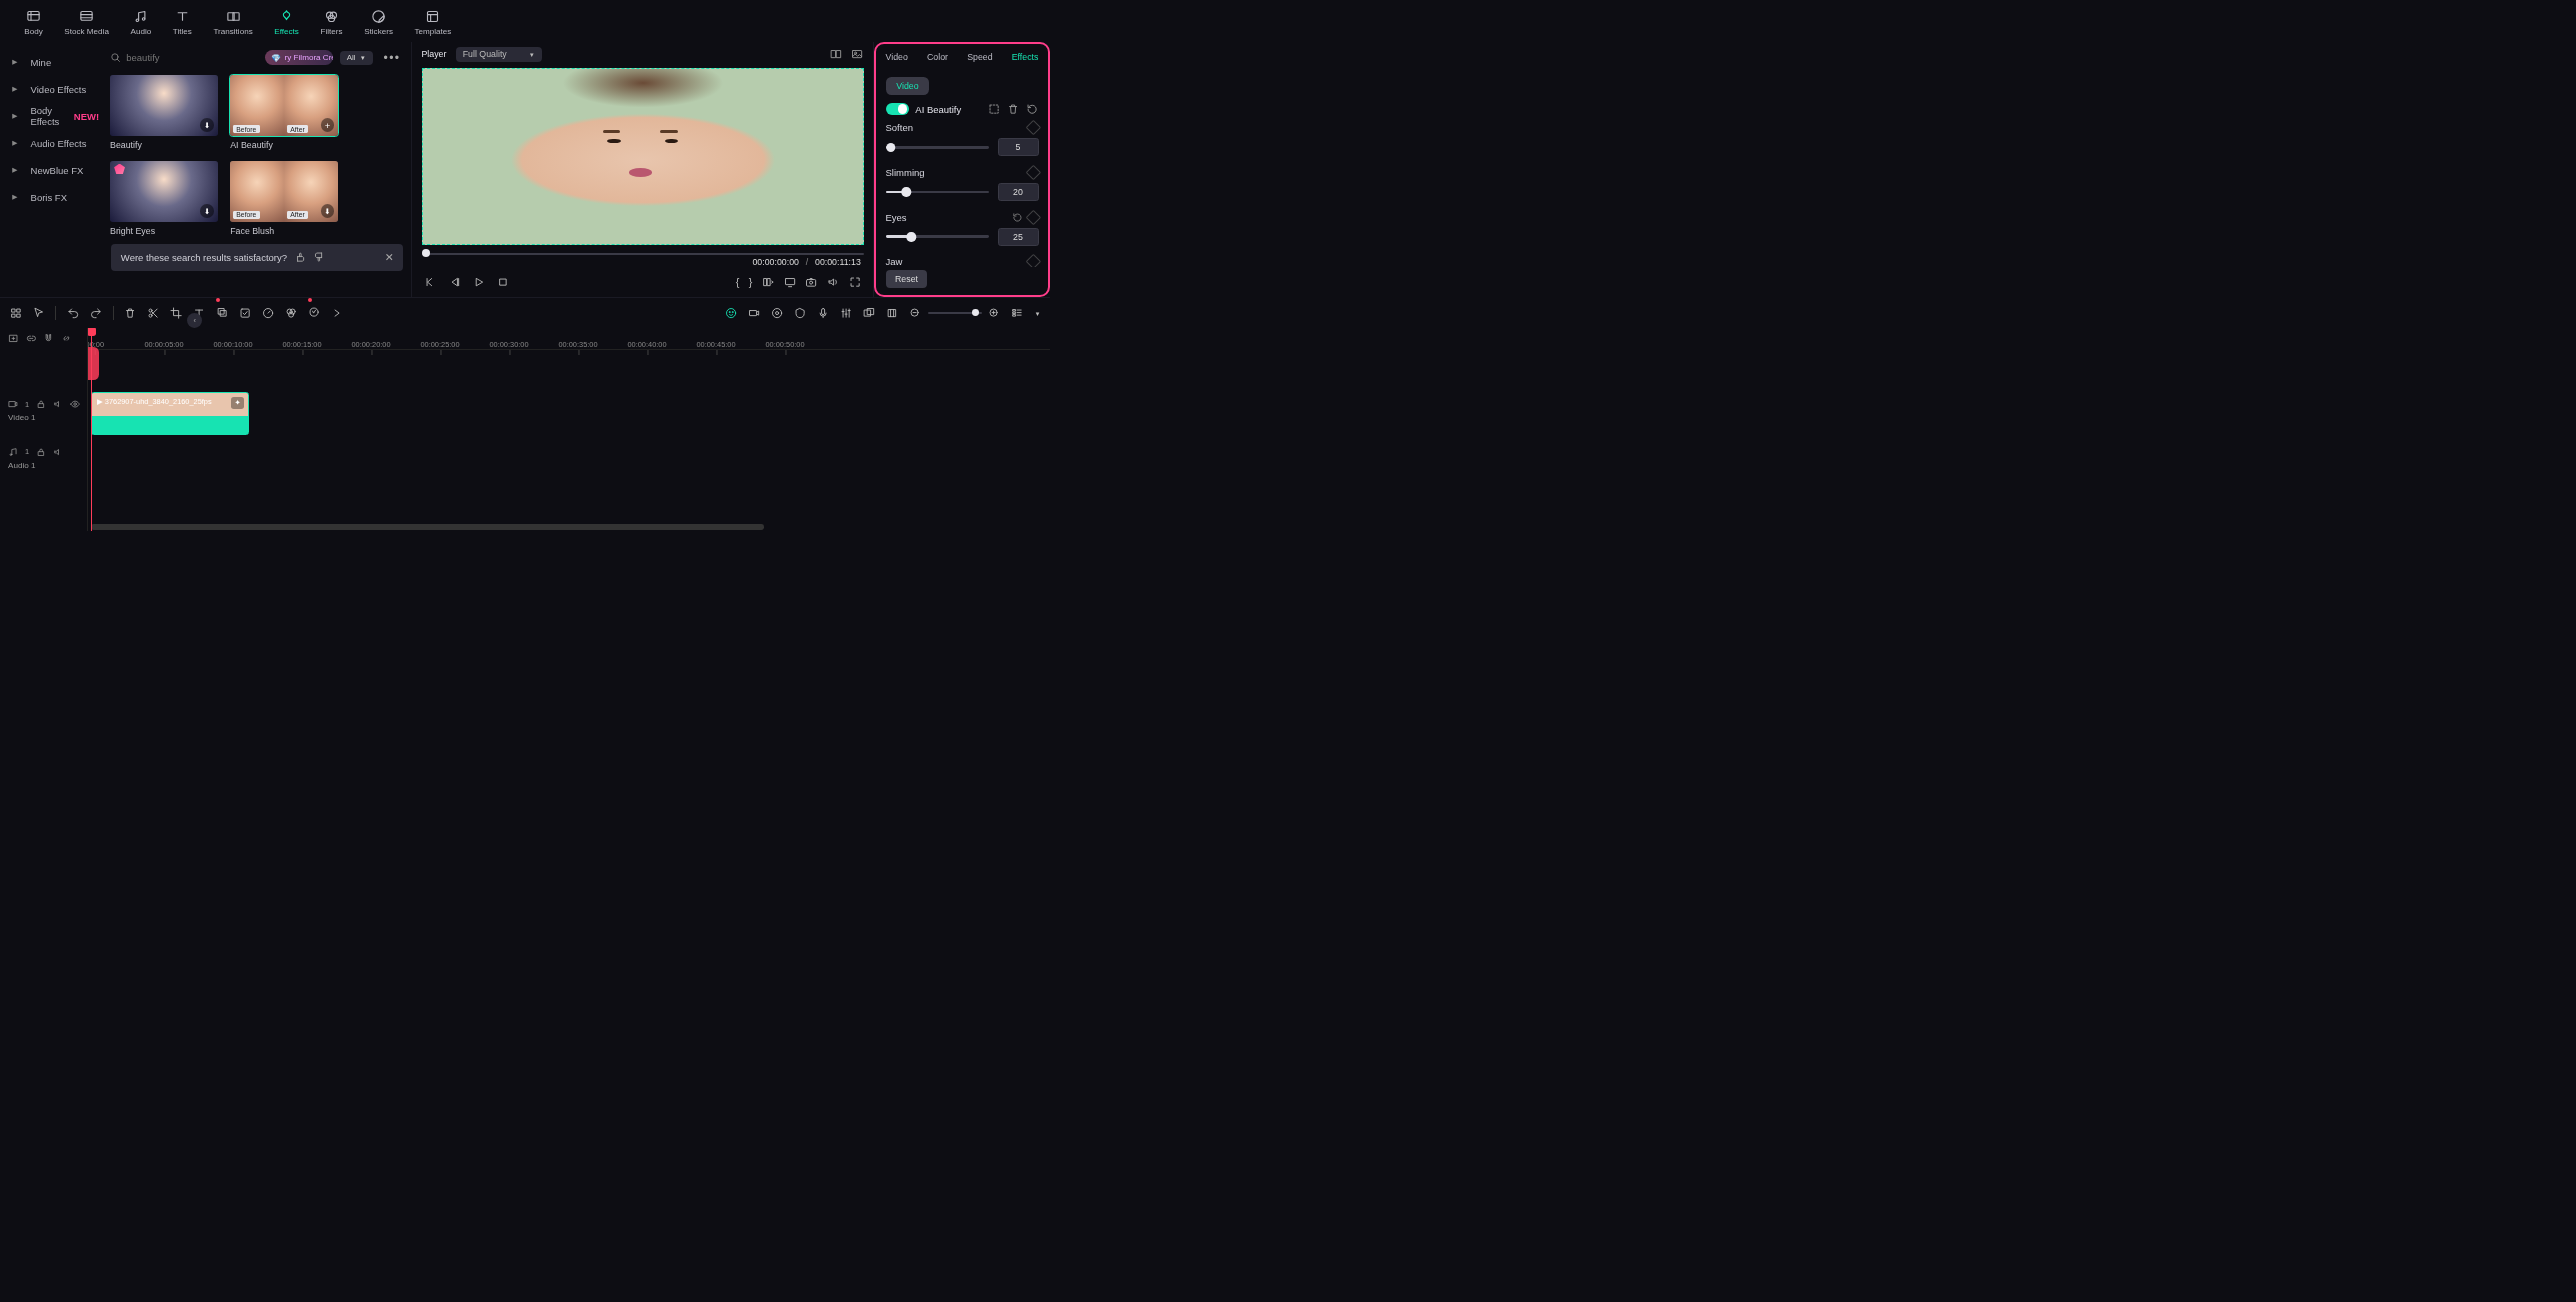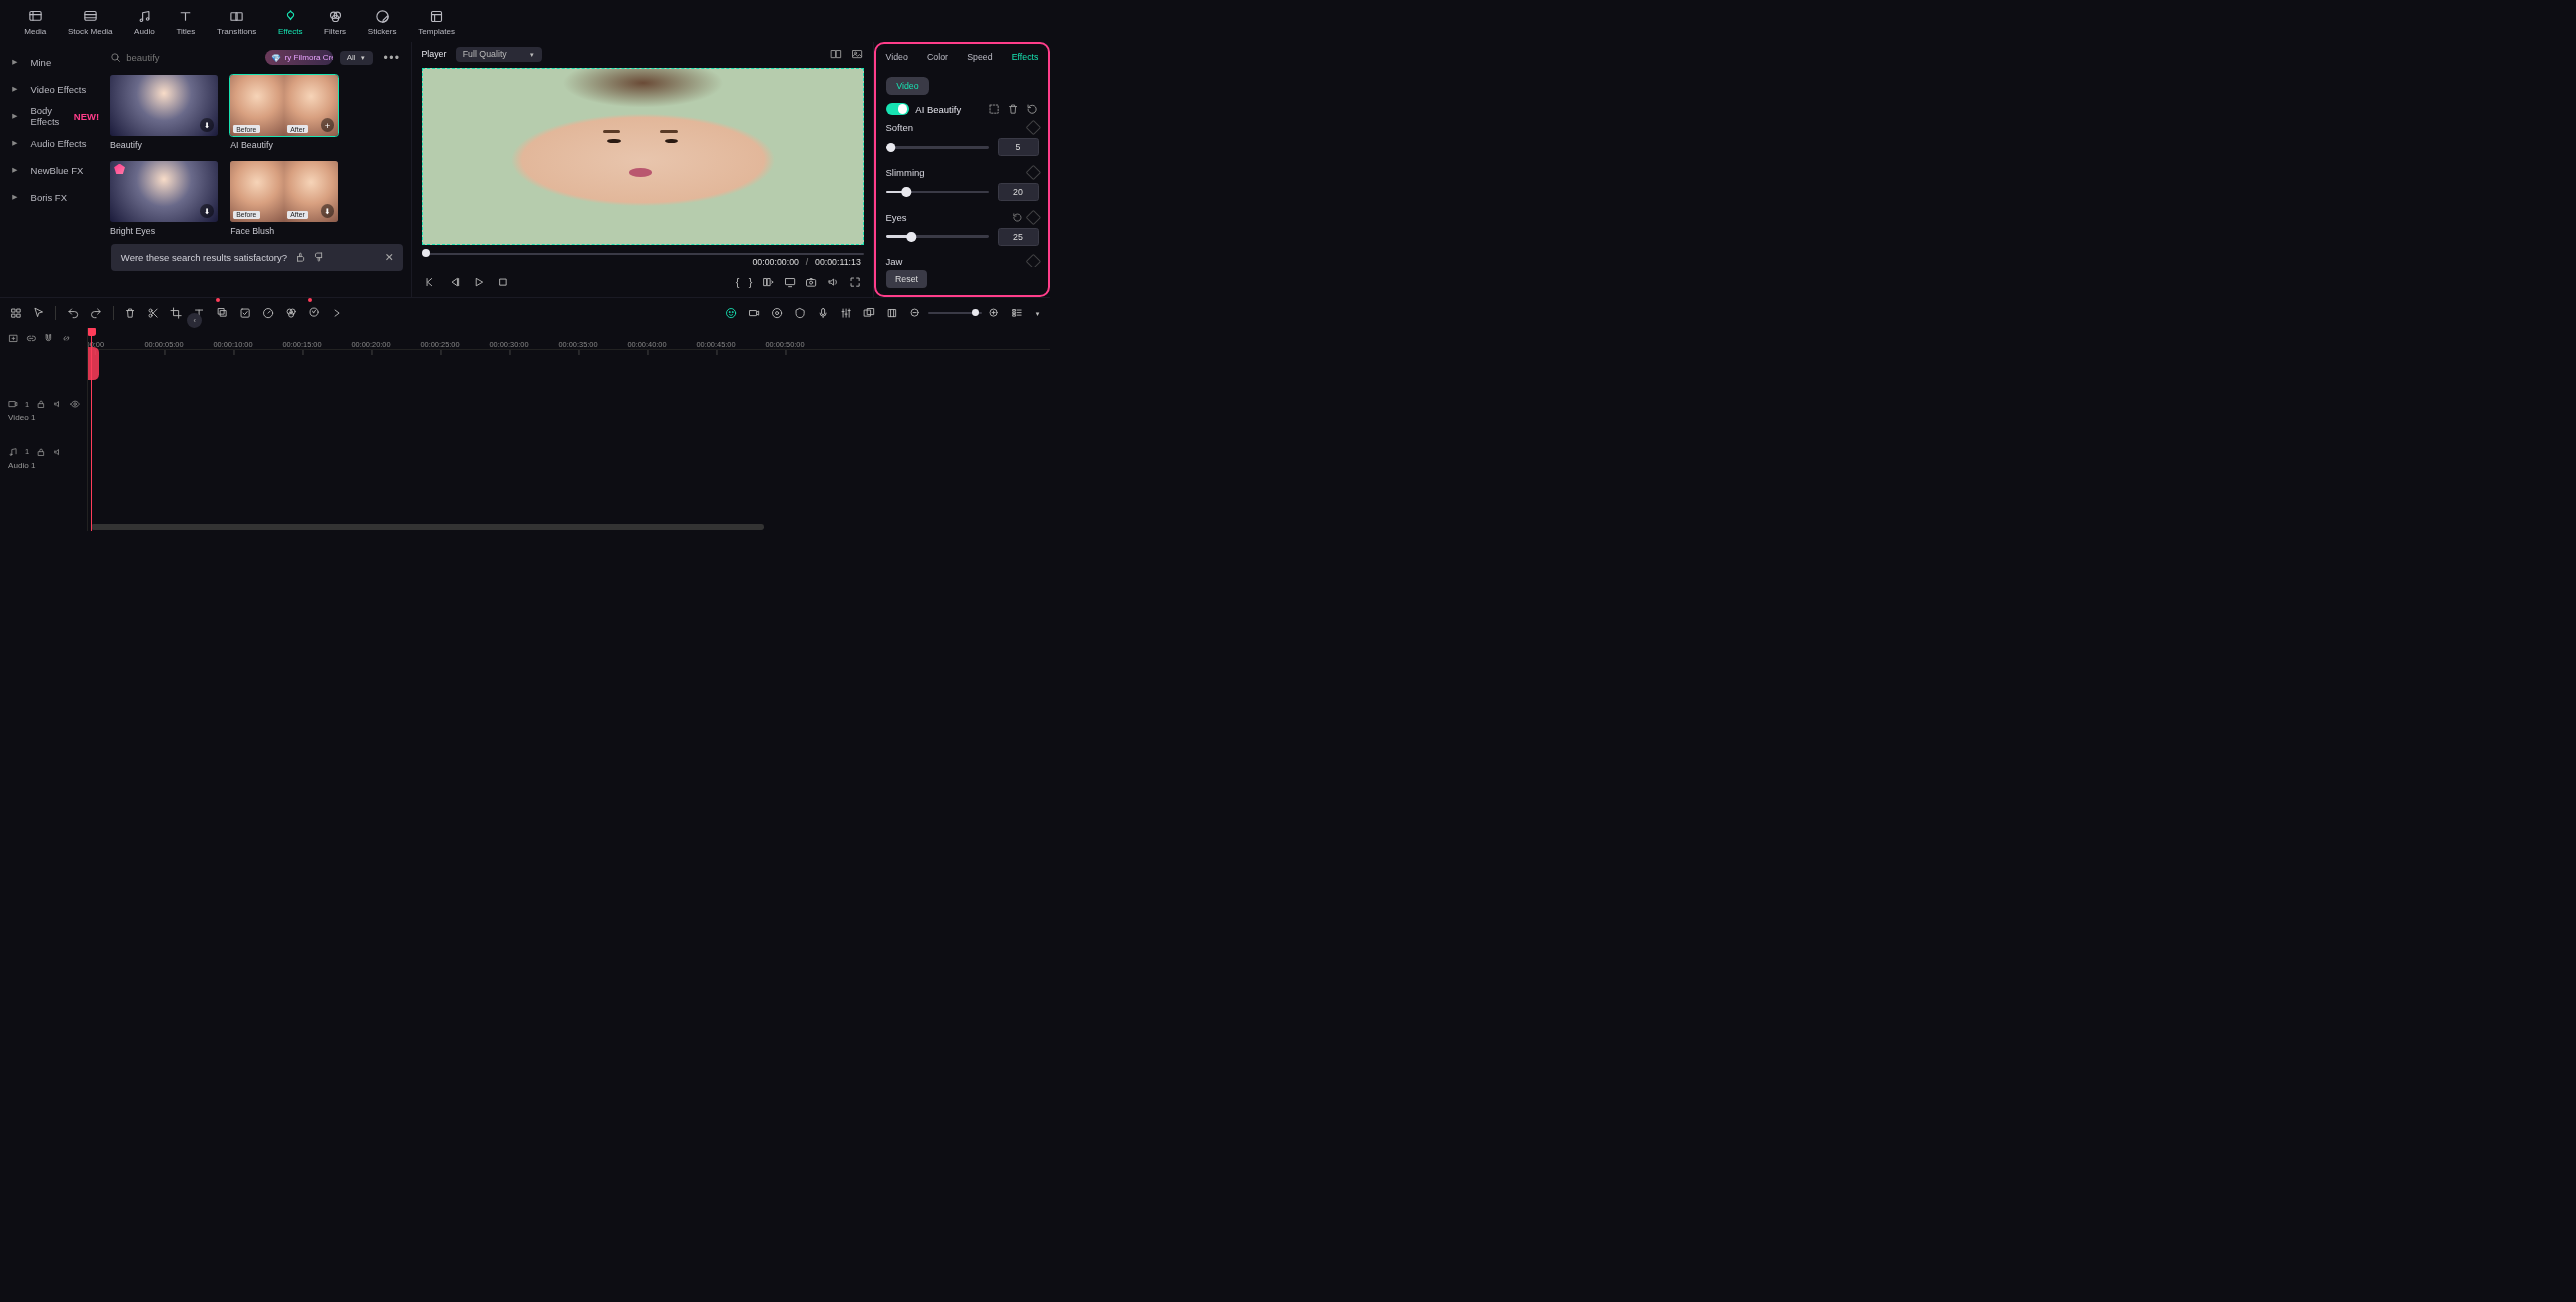--- a/index.html
+++ b/index.html
@@ -145,21 +145,21 @@
 <body>
 
 <div class="app">
 
  <div class="topnav">
   <div class="topnav-item">
    <svg class="ico" viewBox="0 0 24 24">
           <rect x="3" y="4" width="18" height="14" rx="2"></rect>
           <path d="M3 9h18M8 4v14"></path>
         </svg>
-   <div class="topnav-label">Media</div>
+   <div class="topnav-label">Body</div>
   </div>
   <div class="topnav-item">
    <svg class="ico" viewBox="0 0 24 24">
           <rect x="3" y="4" width="18" height="14" rx="2"></rect>
           <path d="M3 9h18M3 14h18"></path>
         </svg>
    <div class="topnav-label">Stock Media</div>
   </div>
   <div class="topnav-item">
    <svg class="ico" viewBox="0 0 24 24">
@@ -649,20 +649,26 @@
             <div class="tick" style="left: 352px;">00:00:25:00</div>
             <div class="tick" style="left: 421px;">00:00:30:00</div>
             <div class="tick" style="left: 490px; text-align: right;">00:00:35:00</div>
             <div class="tick" style="left: 559px;">00:00:40:00</div>
             <div class="tick" style="left: 628px;">00:00:45:00</div>
             <div class="tick" style="left: 697px;">00:00:50:00</div>
           </div>
     <div class="playhead" style="left:2.7px"></div>
     <div class="ghost-ph"></div>
     <div style="height:34px"></div>
+    <div class="track">
+     <div class="clip" id="clip1" style="left: 2.7px; width: 158px;">
+      <span class="clip-lab">▶ 3762907-uhd_3840_2160_25fps</span>
+      <div class="clip-ai">✦</div>
+     </div>
+    </div>
     <div class="hscroll">
             <div class="bar"></div>
           </div>
    </div>
   </div>
  </div>
 </div>
 
 
 </body></html>

